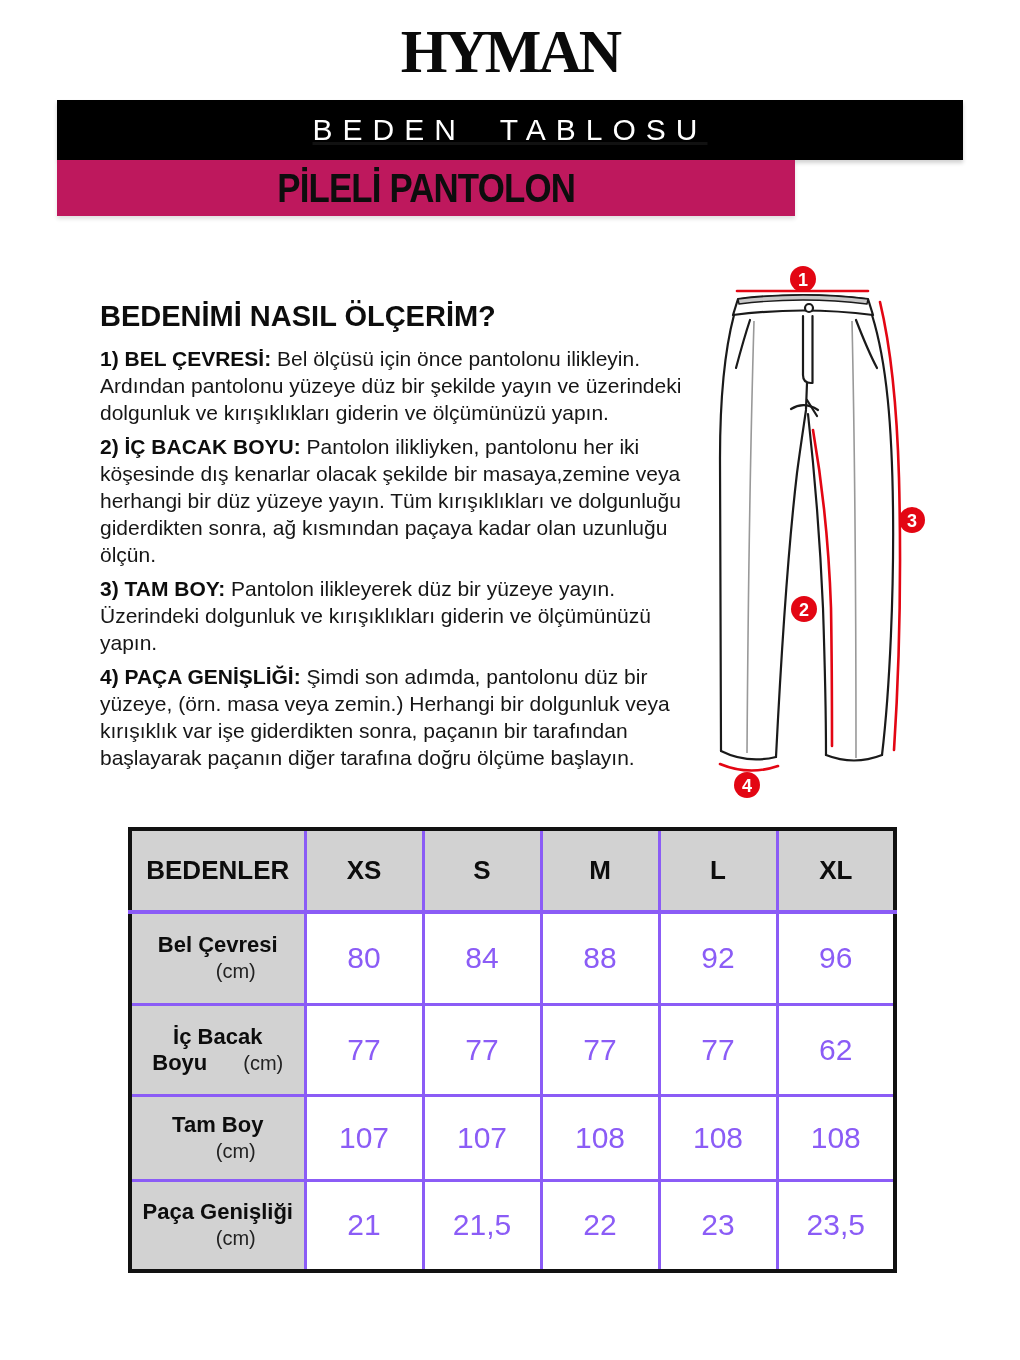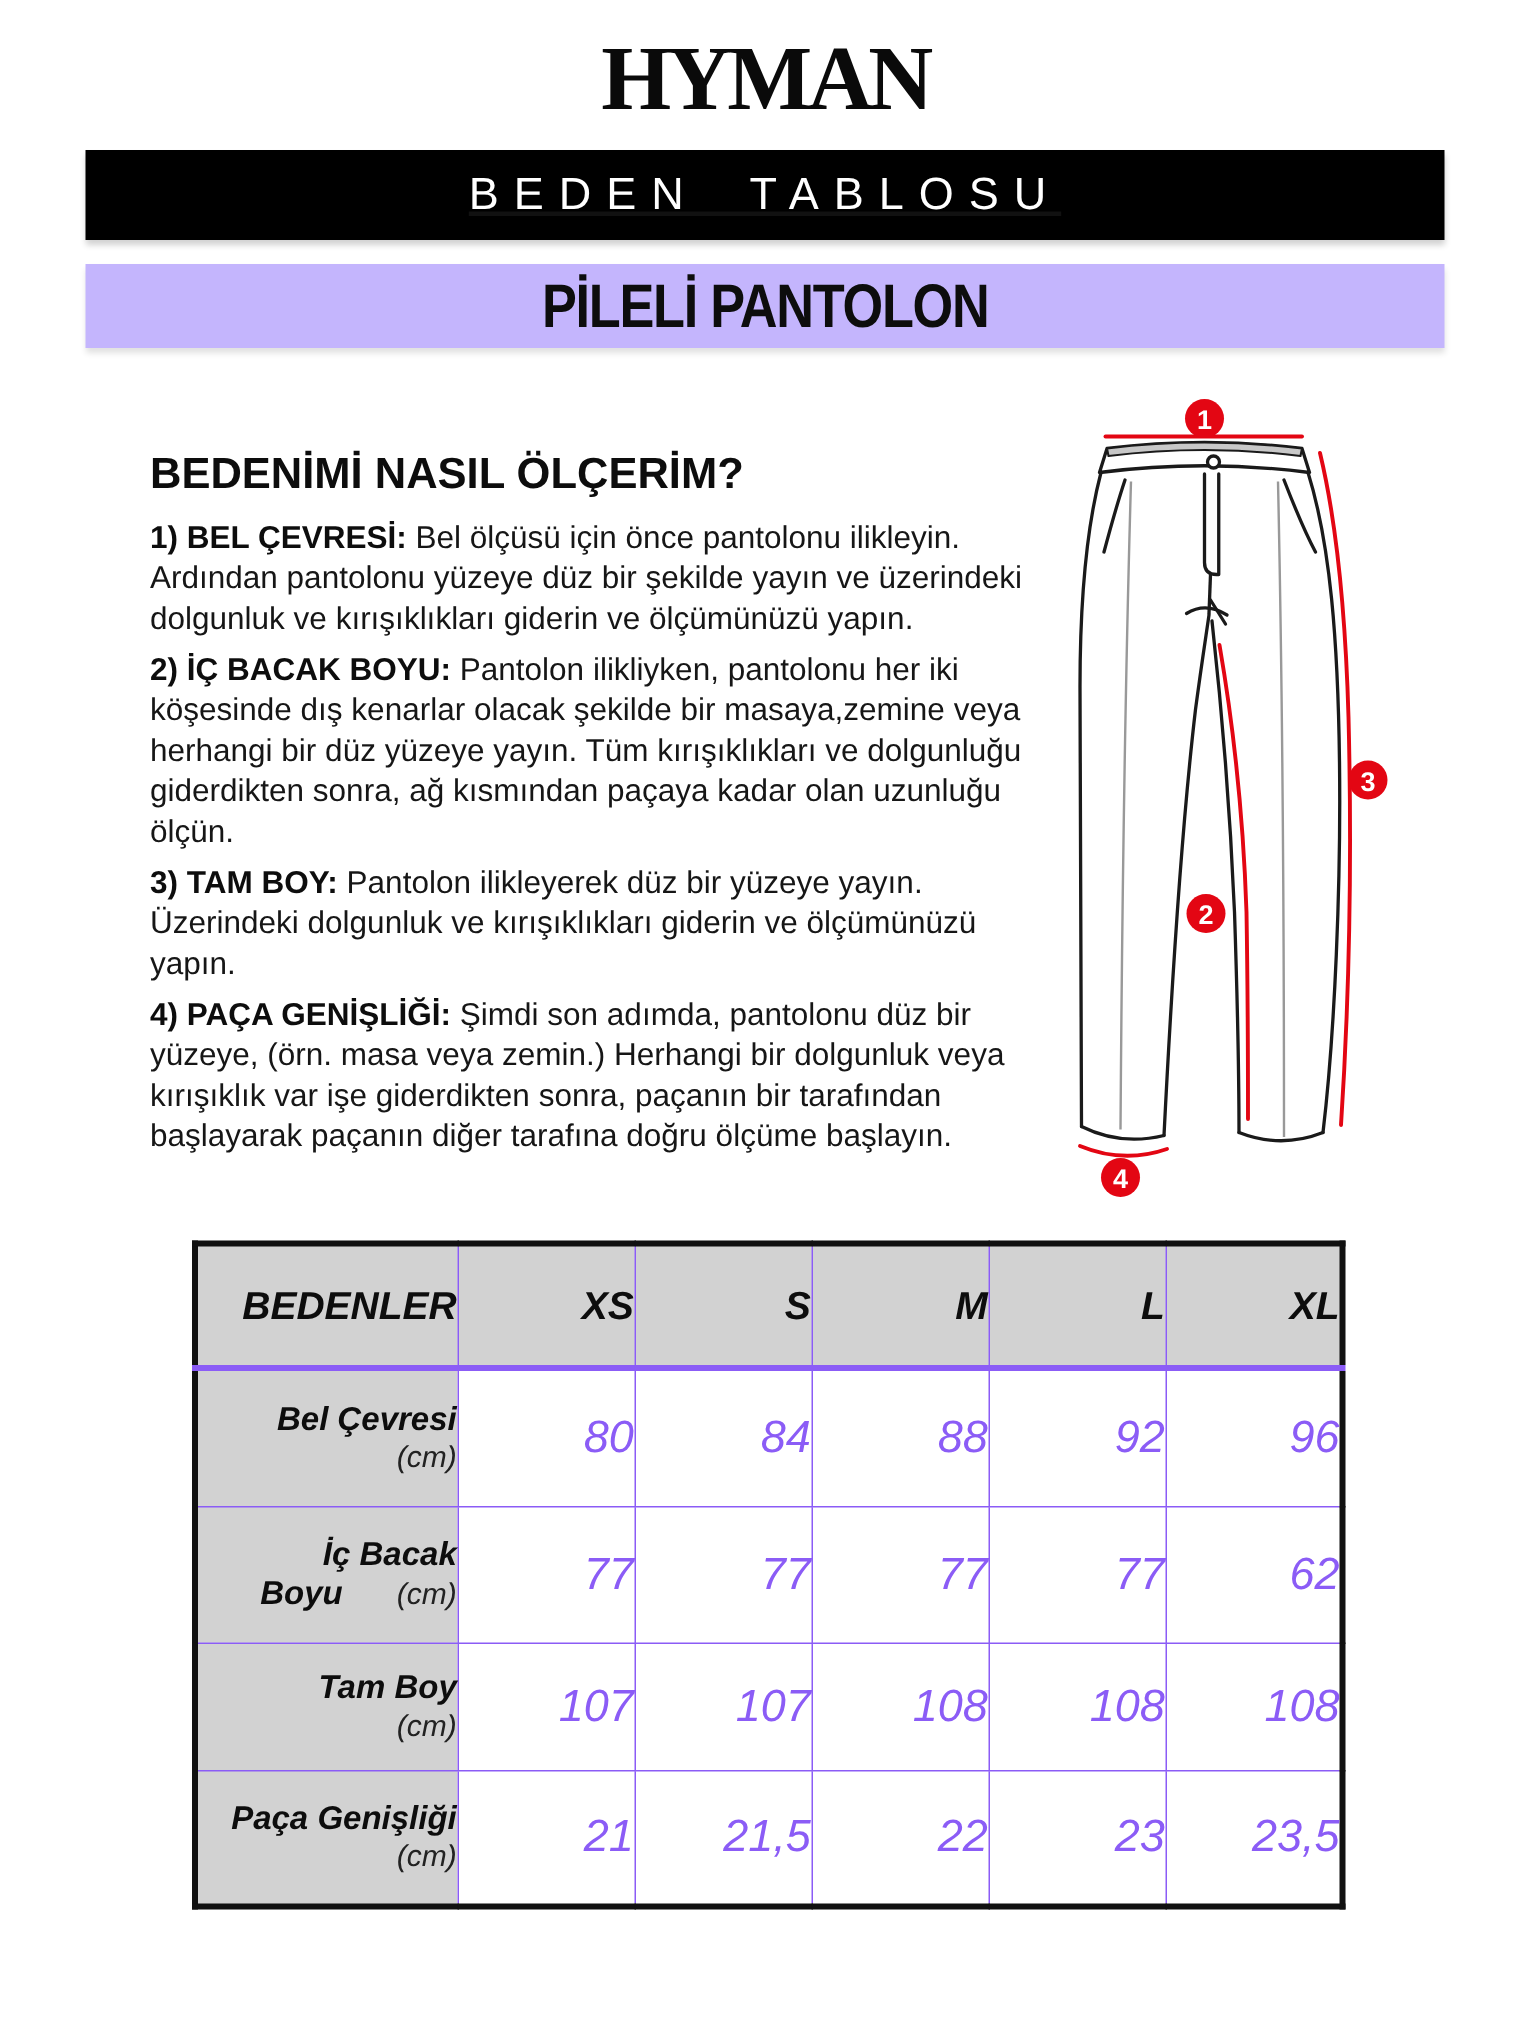--- a/index.html
+++ b/index.html
@@ -17,21 +17,21 @@
   .bar-black{
     position:absolute;left:57px;top:100px;width:906px;height:60px;background:#000;
     display:flex;align-items:center;justify-content:center;
     box-shadow:0 3px 4px rgba(0,0,0,.18);
     text-decoration:underline;
   }
   .bar-black span{
     color:#fff;font-size:30px;font-weight:400;letter-spacing:10px;word-spacing:16px;
   }
   .bar-gray{
-    position:absolute;left:57px;top:176px;width:906px;height:56px;background:#c4b5fd;
+    position:absolute;left:57px;top:160px;width:738px;height:56px;background:#be185d;
     display:flex;align-items:center;justify-content:center;
     box-shadow:0 3px 4px rgba(0,0,0,.12);
   }
   .bar-gray span{
     color:#0d0d0d;font-size:41px;font-weight:bold;transform:scale(.85,1);
     letter-spacing:-1px;white-space:nowrap;
   }
   
   .instructions{position:absolute;left:100px;top:300px;width:598px;}
   .instructions h2{
@@ -46,21 +46,21 @@
   .marker-num{
     font-family:"Liberation Sans",sans-serif;font-size:18px;font-weight:bold;fill:#fff;
     text-anchor:middle;
   }
   
   .size-table{
     position:absolute;left:128px;top:827px;
     border-collapse:collapse;table-layout:fixed;border:4px solid #111;
   }
   .size-table th,.size-table td{
-    border:1px solid #8b5cf6;text-align:right;vertical-align:middle;padding:0;font-style:italic;
+    border:3px solid #8b5cf6;text-align:center;vertical-align:middle;padding:0;
   }
   .size-table .gray{background:#d2d2d2;}
   .size-table .white{background:#ffffff;}
   .r-head{height:83px;}
   .r-head th{font-size:26px;font-weight:bold;color:#0d0d0d;border-bottom-width:4px;}
   .r1{height:92px;} .r2{height:91px;} .r3{height:85px;} .r4{height:91px;}
   .row-label{font-size:22px;font-weight:bold;color:#0d0d0d;line-height:26px;}
   .unit{font-weight:normal;font-size:20px;color:#222;padding-left:36px;}
   .unit.block{display:block;}
   .cell-val{font-size:30px;font-weight:400;color:#8b5cf6;}

